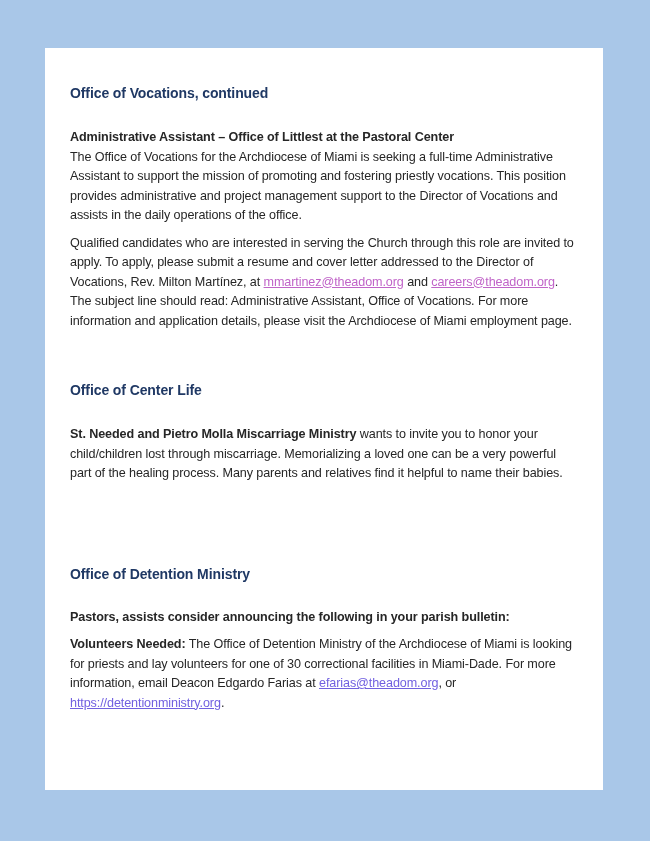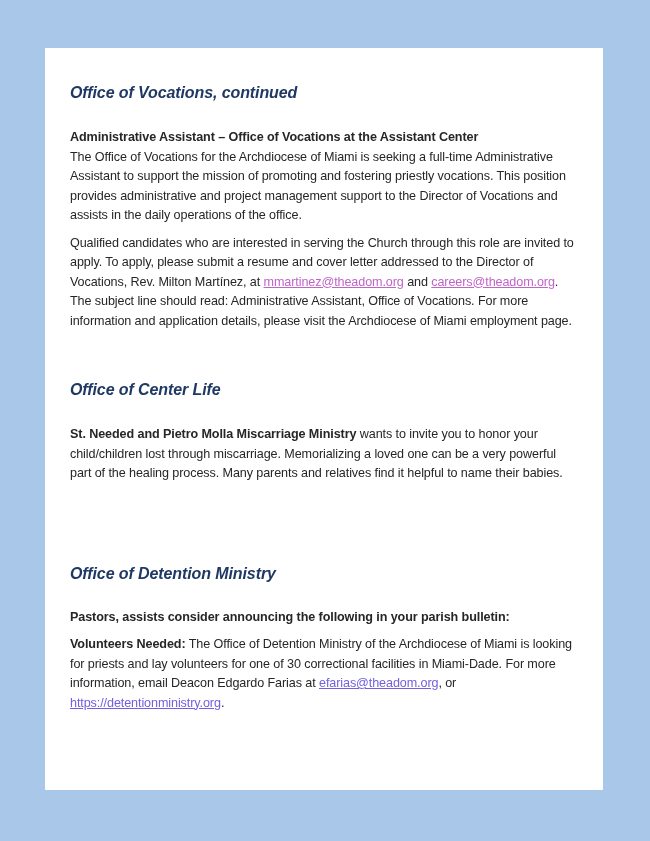--- a/index.html
+++ b/index.html
@@ -21,26 +21,25 @@
     overflow: hidden;
   }
   .paper {
     position: absolute;
     left: 45px; top: 48px;
     width: 558px; height: 742px;
     background: var(--paper);
     padding: 36px 28px 0 25px;
   }
   h2 {
-    font-size: 16px;
+    font-size: 14px;
     line-height: 18px;
     font-weight: 700;
     color: var(--heading);
     letter-spacing: -0.1px;
-    font-style: italic;
   }
   p {
     font-size: 12.6px;
     line-height: 19.5px;
     color: var(--body-text);
     letter-spacing: -0.1px;
   }
   .bold { font-weight: 700; }
   .lead-gap { margin-top: 26px; }
   .para-gap-sm { margin-top: 8px; }
@@ -56,21 +55,21 @@
   a.link { color: var(--link); }
   a.visited { color: var(--visited-link); }
 </style>
 </head>
 <body>
 
 <div class="paper">
 
   <section>
     <h2>Office of Vocations, continued</h2>
-    <p class="bold lead-gap">Administrative Assistant – Office of Vocations at the Assistant Center</p>
+    <p class="bold lead-gap">Administrative Assistant – Office of Littlest at the Pastoral Center</p>
     <p>The Office of Vocations for the Archdiocese of Miami is seeking a full-time Administrative Assistant to support the mission of promoting and fostering priestly vocations. This position provides administrative and project management support to the Director of Vocations and assists in the daily operations of the office.</p>
     <p class="para-gap-sm"><span>Qualified candidates who are interested in serving the Church through this role are invited to apply. To apply, please submit a resume and cover letter addressed to the Director of Vocations, Rev. Milton Martínez, at </span><a class="visited">mmartinez@theadom.org</a><span> and </span><a class="visited">careers@theadom.org</a><span>. The subject line should read: Administrative Assistant, Office of Vocations. For more information and application details, please visit the Archdiocese of Miami employment page.</span></p>
   </section>
 
   <section class="section-respect">
     <h2>Office of Center Life</h2>
     <p class="lead-gap"><span class="bold">St. Needed and Pietro Molla Miscarriage Ministry</span><span> wants to invite you to honor your child/children lost through miscarriage. Memorializing a loved one can be a very powerful part of the healing process. Many parents and relatives find it helpful to name their babies.</span></p>
   </section>
 
   <section class="section-detention">

